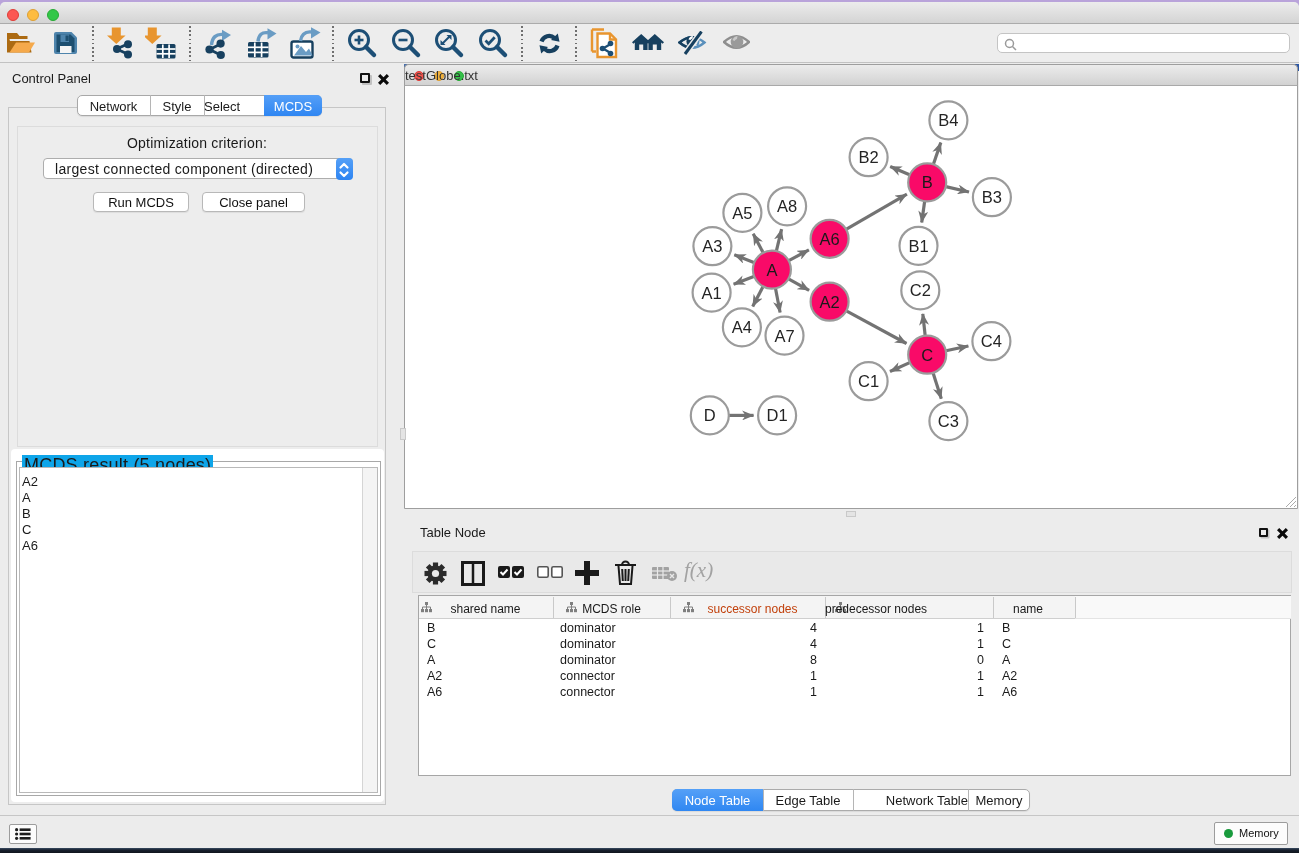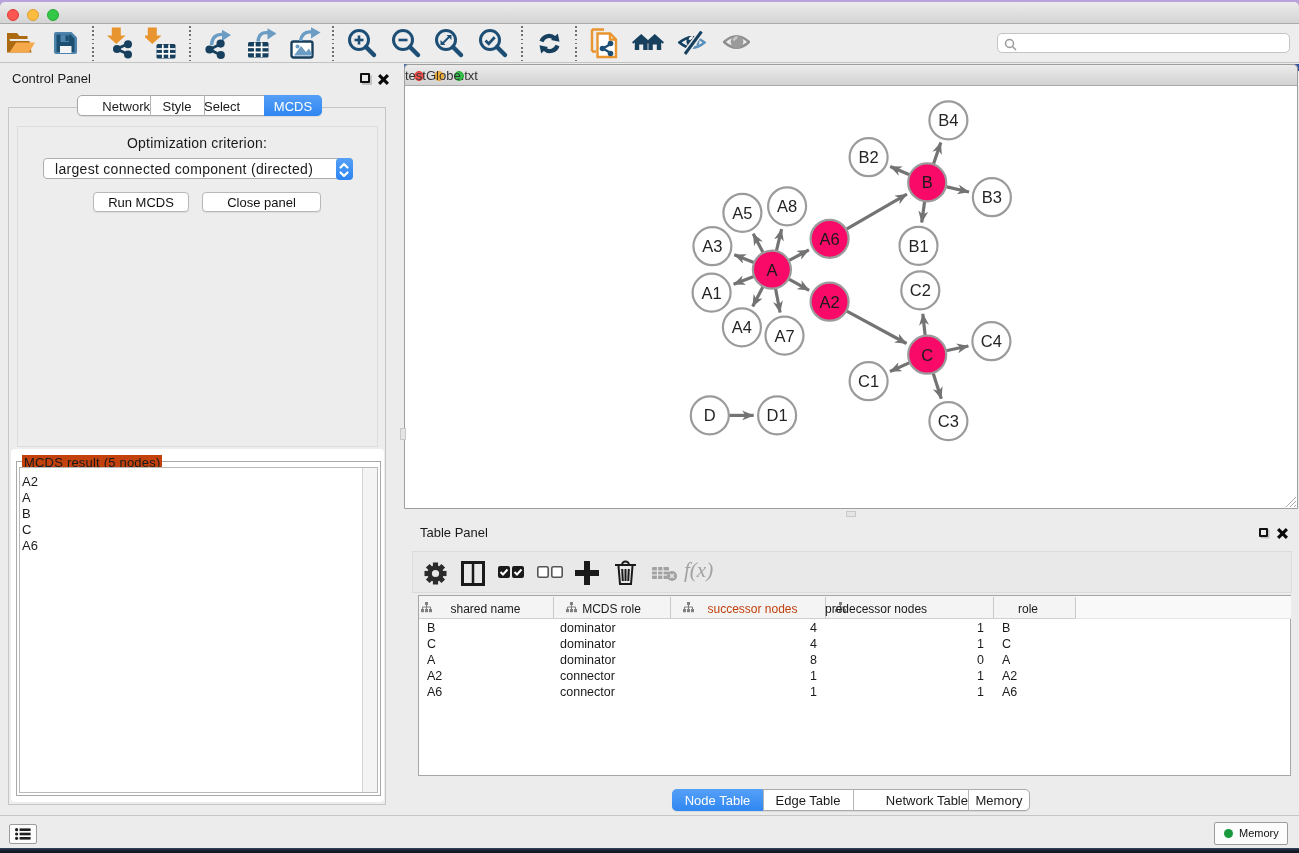--- a/index.html
+++ b/index.html
@@ -187,41 +187,41 @@
     <path d="M2.2 0 L5.5 3.3 L8.8 0 L11 2.2 L7.7 5.5 L11 8.8 L8.8 11 L5.5 7.7 L2.2 11 L0 8.8 L3.3 5.5 L0 2.2 Z" fill="#0a0a0a"></path>
   </svg>
 <div class="abs" style="left:8px;top:107px;width:378px;height:698px;border:1px solid #C6C6C6;background:#EDEDED"></div>
 <div class="abs" style="left:17px;top:126px;width:361px;height:321px;border:1px solid #DCDCDC"></div>
 <div class="abs" style="left:11px;top:449px;width:373px;height:353px;background:#fff;border-radius:4px"></div>
 
 <div class="abs" style="left:77px;top:95px;width:245px;height:21px;background:#fff;border:1px solid #A8A8A8;border-radius:5px;box-shadow:0 1px 1px rgba(0,0,0,0.08)"></div>
 <div class="abs" style="left:150px;top:95px;width:1px;height:21px;background:#B5B5B5"></div>
 <div class="abs" style="left:204px;top:95px;width:1px;height:21px;background:#B5B5B5"></div>
 <div class="abs" style="left:264px;top:95px;width:58px;height:21px;background:linear-gradient(#559FF7,#2F86F2);border-radius:0 5px 5px 0"></div>
-<div class="abs" style="left:77px;top:99px;width:73px;text-align:right;font-size:13px">Network</div>
+<div class="abs" style="left:77px;top:99px;width:73px;text-align:center;font-size:13px">Network</div>
 <div class="abs" style="left:150px;top:99px;width:54px;text-align:center;font-size:13px">Style</div>
 <div class="abs" style="left:204px;top:99px;width:60px;text-align:left;font-size:13px">Select</div>
 <div class="abs" style="left:264px;top:99px;width:58px;text-align:center;font-size:13px;color:#fff">MCDS</div>
 
 <div class="abs" style="left:0;top:135px;width:394px;text-align:center;font-size:14px;letter-spacing:0.2px">Optimization criterion:</div>
 <div class="abs" style="left:43px;top:158px;width:310px;height:21px;background:#fff;border:1px solid #ADADAD;border-radius:4px;font-size:14px;letter-spacing:0.3px">
   <span style="position:absolute;left:11px;top:2px">largest connected component (directed)</span>
   <span style="position:absolute;right:-1px;top:-1px;width:17px;height:22px;background:linear-gradient(#55A0F7,#2D84F2);border-radius:4px"></span>
   <svg style="position:absolute;right:2px;top:3px" width="12" height="16">
       <g fill="none" stroke="#fff" stroke-width="2.2" stroke-linecap="round" stroke-linejoin="round">
         <path d="M2.5 5.5 L6 2 L9.5 5.5"></path>
         <path d="M2.5 10.5 L6 14 L9.5 10.5"></path>
       </g>
     </svg>
 </div>
 <div class="btn" style="left:93px;top:192px;width:96px;height:20px;line-height:19px">Run MCDS</div>
-<div class="btn" style="left:202px;top:192px;width:119px;height:20px;line-height:19px">Close panel</div>
+<div class="btn" style="left:202px;top:192px;width:103px;height:20px;line-height:19px">Close panel</div>
 
 <div class="abs" style="left:16px;top:461px;width:365px;height:335px;border:1px solid #A8A8A8"></div>
-<div class="abs" style="left:22px;top:455px;background:#c2410c;padding:0 2px;font-size:13px;letter-spacing:0.2px">MCDS result (5 nodes)</div>
+<div class="abs" style="left:22px;top:455px;background:#0ea5e9;padding:0 2px;font-size:18px;letter-spacing:0.2px">MCDS result (5 nodes)</div>
 <div class="abs" style="left:19px;top:467px;width:359px;height:326px;background:#fff;border:1px solid #B9B9B9"></div>
 <div class="abs" style="left:362px;top:468px;width:15px;height:324px;background:#F4F4F4;border-left:1px solid #D5D5D5"></div>
 <div class="abs" style="left:22px;top:474px;font-size:13px;line-height:16px">A2<br>A<br>B<br>C<br>A6</div>
 
 <div class="abs" style="left:1294px;top:64px;width:5px;height:7px;background:#2B56A4"></div>
 <div class="abs" style="left:404px;top:64px;width:5px;height:6px;background:#4A6FA8"></div>
 <div class="abs" style="left:404px;top:64px;width:894px;height:445px;background:#fff;border:1px solid #9E9E9E;border-radius:5px 5px 0 0"></div>
 <div class="abs" style="left:404px;top:64px;width:894px;height:22px;background:linear-gradient(#ECECEC,#D2D2D2);border:1px solid #9E9E9E;border-bottom:1px solid #A9A9A9;border-radius:5px 5px 0 0">
  <div class="tl" style="left:9px;top:6px;width:10px;height:10px;background:#F2564F;border:0.5px solid #DF3D38"></div>
  <div class="tl" style="left:28.5px;top:6px;width:10px;height:10px;background:#F3B33D;border:0.5px solid #DE9F34"></div>
@@ -298,21 +298,21 @@
 <text x="515.3" y="209.4" text-anchor="middle" font-size="16.5" font-family="Liberation Sans, sans-serif" fill="#242424">C2</text>
 <circle cx="543.4" cy="334.1" r="19.0" fill="#FFFFFF" stroke="#9B9B9B" stroke-width="2.2"></circle>
 <text x="543.4" y="340.1" text-anchor="middle" font-size="16.5" font-family="Liberation Sans, sans-serif" fill="#242424">C3</text>
 <circle cx="586.4" cy="254.2" r="19.0" fill="#FFFFFF" stroke="#9B9B9B" stroke-width="2.2"></circle>
 <text x="586.4" y="260.2" text-anchor="middle" font-size="16.5" font-family="Liberation Sans, sans-serif" fill="#242424">C4</text>
 <circle cx="304.8" cy="328.4" r="19.0" fill="#FFFFFF" stroke="#9B9B9B" stroke-width="2.2"></circle>
 <text x="304.8" y="334.4" text-anchor="middle" font-size="16.5" font-family="Liberation Sans, sans-serif" fill="#242424">D</text>
 <circle cx="372.1" cy="328.4" r="19.0" fill="#FFFFFF" stroke="#9B9B9B" stroke-width="2.2"></circle>
 <text x="372.1" y="334.4" text-anchor="middle" font-size="16.5" font-family="Liberation Sans, sans-serif" fill="#242424">D1</text>
 </svg>
-<div class="abs" style="left:420px;top:525px;font-size:13px;color:#1a1a1a">Table Panel</div>
+<div class="abs" style="left:420px;top:525px;font-size:13px;color:#1a1a1a">Table Node</div>
 <div class="abs" style="left:1259px;top:527.5px;width:9px;height:9px;border:2px solid #111;border-radius:1px;box-shadow:1.5px 1.5px 0 rgba(0,0,0,0.18)"></div>
 <svg class="abs" style="left:1277px;top:527.5px" width="11" height="11">
     <path d="M2.2 0 L5.5 3.3 L8.8 0 L11 2.2 L7.7 5.5 L11 8.8 L8.8 11 L5.5 7.7 L2.2 11 L0 8.8 L3.3 5.5 L0 2.2 Z" fill="#0a0a0a"></path>
   </svg>
 <div class="abs" style="left:412px;top:551px;width:880px;height:42px;background:#E9E9E9;border:1px solid #DCDCDC"></div>
 
 <svg class="abs" style="left:424px;top:562px" width="23" height="23">
  <g fill="#2b2b2b" transform="translate(11.5,11.5)">
   <g>
         <rect x="-2.6" y="-11" width="5.2" height="22"></rect>
@@ -421,21 +421,21 @@
       <rect x="0" y="7" width="3" height="3.2"></rect>
       <rect x="4" y="7" width="3" height="3.2"></rect>
       <rect x="8" y="7" width="3" height="3.2"></rect>
     </g>
     <g stroke="#7F7F7F" stroke-width="1" fill="none">
       <path d="M5.5 3 v2 M1.5 7 v-2 h8 v2 M5.5 5 v2"></path>
     </g>
   </svg>
 <div class="abs" style="left:825px;top:602px;width:168px;text-align:left;font-size:12px;color:#1a1a1a">predecessor nodes</div>
 <div class="abs" style="left:1075px;top:597px;width:1px;height:21px;background:#C9C9C9"></div>
-<div class="abs" style="left:987px;top:602px;width:82px;text-align:center;font-size:12px;color:#1a1a1a">role</div>
+<div class="abs" style="left:987px;top:602px;width:82px;text-align:center;font-size:12px;color:#1a1a1a">name</div>
 <div class="abs" style="left:427px;top:621px;font-size:12.5px">B</div>
 <div class="abs" style="left:560px;top:621px;font-size:12.5px">dominator</div>
 <div class="abs" style="left:700px;top:621px;width:117px;text-align:right;font-size:12.5px">4</div>
 <div class="abs" style="left:860px;top:621px;width:124px;text-align:right;font-size:12.5px">1</div>
 <div class="abs" style="left:1002px;top:621px;font-size:12.5px">B</div>
 <div class="abs" style="left:427px;top:637px;font-size:12.5px">C</div>
 <div class="abs" style="left:560px;top:637px;font-size:12.5px">dominator</div>
 <div class="abs" style="left:700px;top:637px;width:117px;text-align:right;font-size:12.5px">4</div>
 <div class="abs" style="left:860px;top:637px;width:124px;text-align:right;font-size:12.5px">1</div>
 <div class="abs" style="left:1002px;top:637px;font-size:12.5px">C</div>

